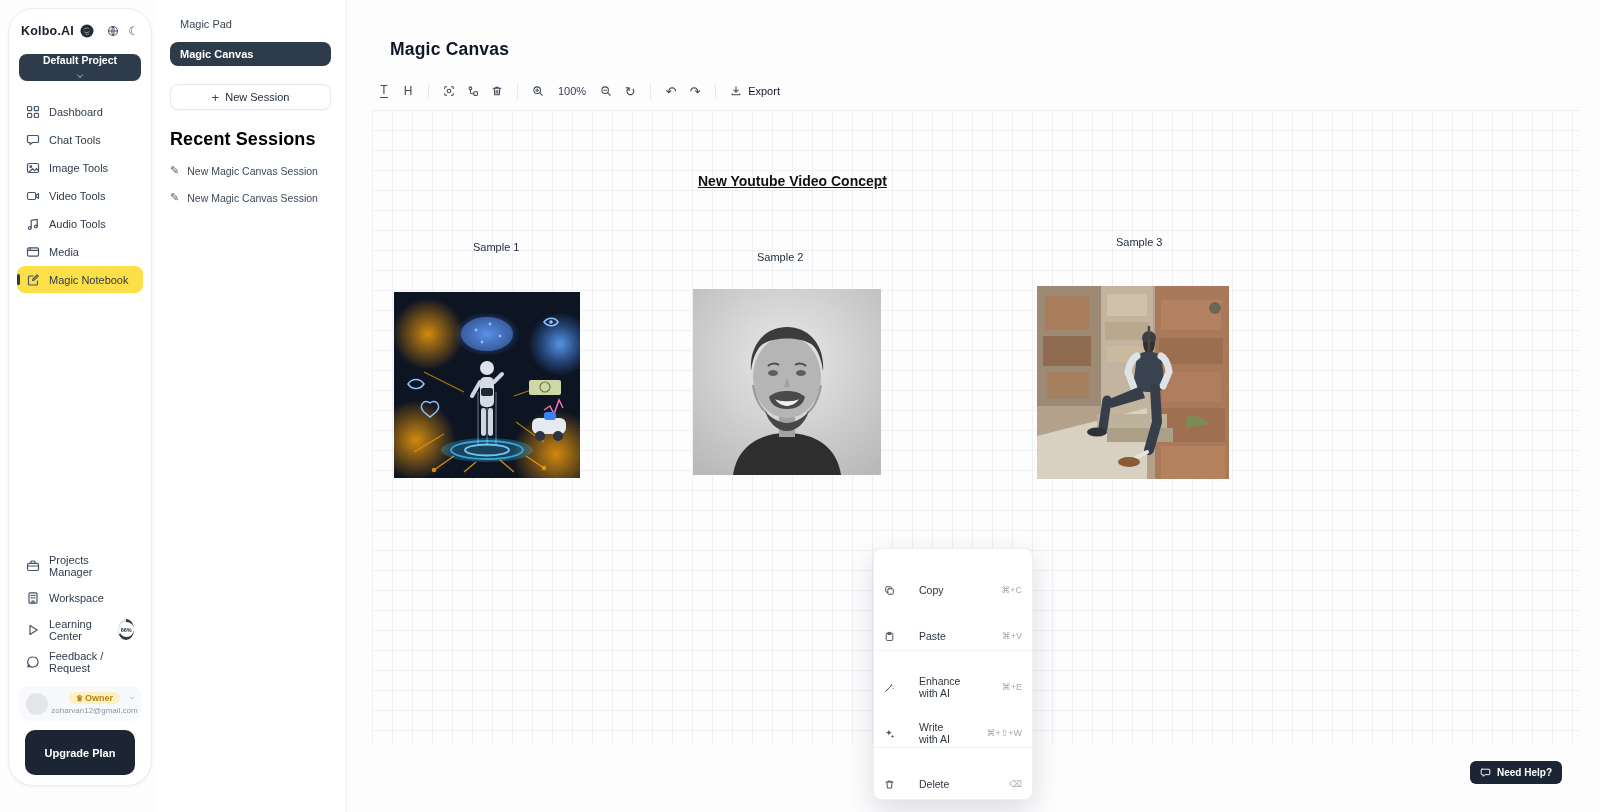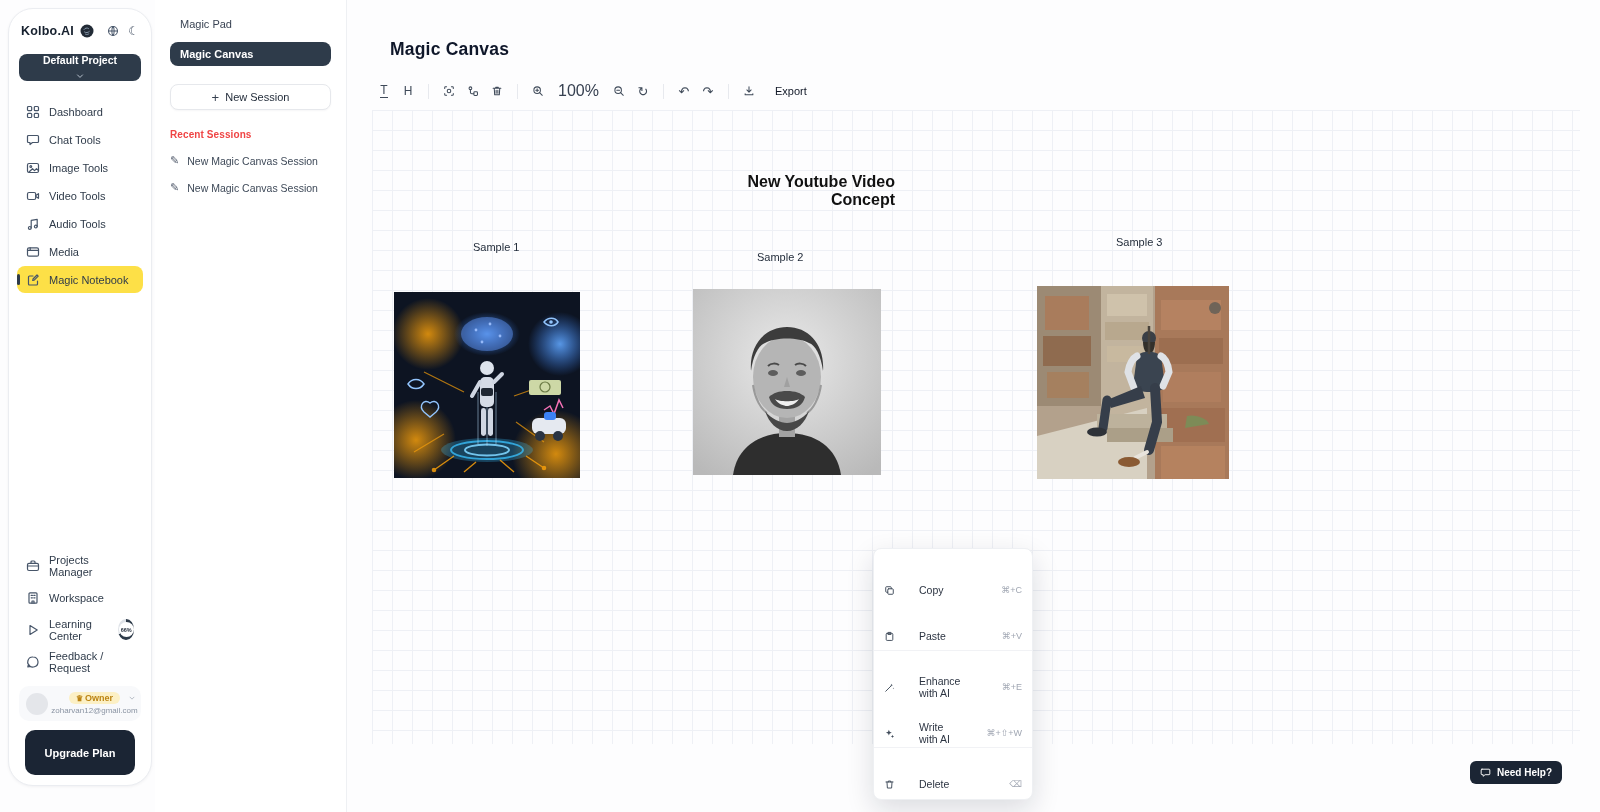--- a/index.html
+++ b/index.html
@@ -32,39 +32,39 @@
   .user-email { font-size:8px; color:#8a94a3; white-space:nowrap; }
   .user-chevron { position:absolute; right:5px; top:8px; }
   .upgrade-btn { margin:0 8px; height:45px; background:#1b2534; border-radius:10px; color:#fff; font-size:11px; font-weight:700; display:flex; align-items:center; justify-content:center; cursor:pointer; }
 
   
   .panel { position:absolute; left:155px; top:0; width:192px; height:812px; background:#fff; border-right:1px solid #eef0f3; padding:14px 15px 0; }
   .pad-item { font-size:11px; color:#3a4454; padding:4px 10px 6px; cursor:pointer; }
   .canvas-pill { margin-top:6px; height:24px; background:#2e3b4a; border-radius:8px; color:#fff; font-size:11px; font-weight:600; display:flex; align-items:center; padding:0 10px; cursor:pointer; }
   .new-session { margin-top:18px; height:26px; background:#fff; border:1px solid #e6e8ec; border-radius:8px; box-shadow:0 1px 2px rgba(16,24,40,.04); display:flex; align-items:center; justify-content:center; gap:6px; font-size:11px; color:#1f2937; cursor:pointer; }
   .new-session .plus { font-size:13px; font-weight:400; color:#374151; }
-  .recent-title { margin-top:19px; font-size:10px; font-weight:800; color:#ef4444; letter-spacing:.1px; }
+  .recent-title { margin-top:19px; font-size:18px; font-weight:800; color:#000000; letter-spacing:.1px; }
   .session-row { margin-top:14px; display:flex; align-items:center; gap:8px; cursor:pointer; }
   .session-row .pencil { font-size:11px; color:#5b6474; }
   .session-row .s-label { font-size:10.5px; color:#3f4a59; }
 
   
   .main { position:absolute; left:347px; top:0; right:0; bottom:0; }
   .page-title { position:absolute; left:43px; top:39px; font-size:17.5px; font-weight:800; color:#0f172a; letter-spacing:.2px; }
   .toolbar { position:absolute; left:25px; top:78px; height:26px; display:flex; align-items:center; }
   .tb-btn { width:24px; height:24px; display:flex; align-items:center; justify-content:center; color:#3f4a59; border-radius:6px; cursor:pointer; font-size:12px; }
   .tb-letter { font-size:12px; font-weight:500; line-height:1; }
   .tb-letter.u { border-bottom:1.5px solid currentColor; padding-bottom:1px; }
   .tb-sep { width:1px; height:15px; background:#e7e9ee; margin:0 8px; }
-  .tb-zoom-val { font-size:16px; color:#374151; padding:0 8px; cursor:pointer; }
+  .tb-zoom-val { font-size:11px; color:#374151; padding:0 8px; cursor:pointer; }
   .tb-glyph { font-size:13px; line-height:1; }
-  .tb-export { display:flex; align-items:center; gap:20px; padding:0 6px; font-size:11px; color:#111827; cursor:pointer; }
+  .tb-export { display:flex; align-items:center; gap:6px; padding:0 6px; font-size:11px; color:#111827; cursor:pointer; }
 
   .canvas-grid { position:absolute; left:25px; top:110px; width:1208px; height:634px; background-image:linear-gradient(#eef0f5 1px, transparent 1px), linear-gradient(90deg, #eef0f5 1px, transparent 1px); background-size:20px 20px; }
-  .canvas-heading { position:absolute; left:318px; top:63px; width:205px; text-align:right; font-size:16px; font-weight:800; color:#111111; }
+  .canvas-heading { position:absolute; left:318px; top:63px; width:205px; text-align:center; font-size:14px; font-weight:800; color:#111111;text-decoration:underline; }
   .sample-label { position:absolute; font-size:11px; color:#1f2937; }
   .sample-img { position:absolute; cursor:pointer; }
   .sample-img svg { display:block; width:100%; height:100%; }
 
   
   .ctx-menu { position:absolute; left:501px; top:438px; width:160px; background:#fff; border:1px solid #eef0f3; border-radius:8px; box-shadow:0 10px 28px rgba(16,24,40,.14); padding:5px 0; }
   .ctx-item { height:20px; display:flex; align-items:center; gap:24px; padding:0 10px; cursor:pointer;margin-top:26px; }
   .ctx-item .c-label { flex:1; font-size:10.5px; color:#2c3442; }
   .ctx-item .c-short { font-size:9px; color:#a1a7b3; }
   .ctx-div { height:1px; background:#f1f2f5; margin:4px 0; }

